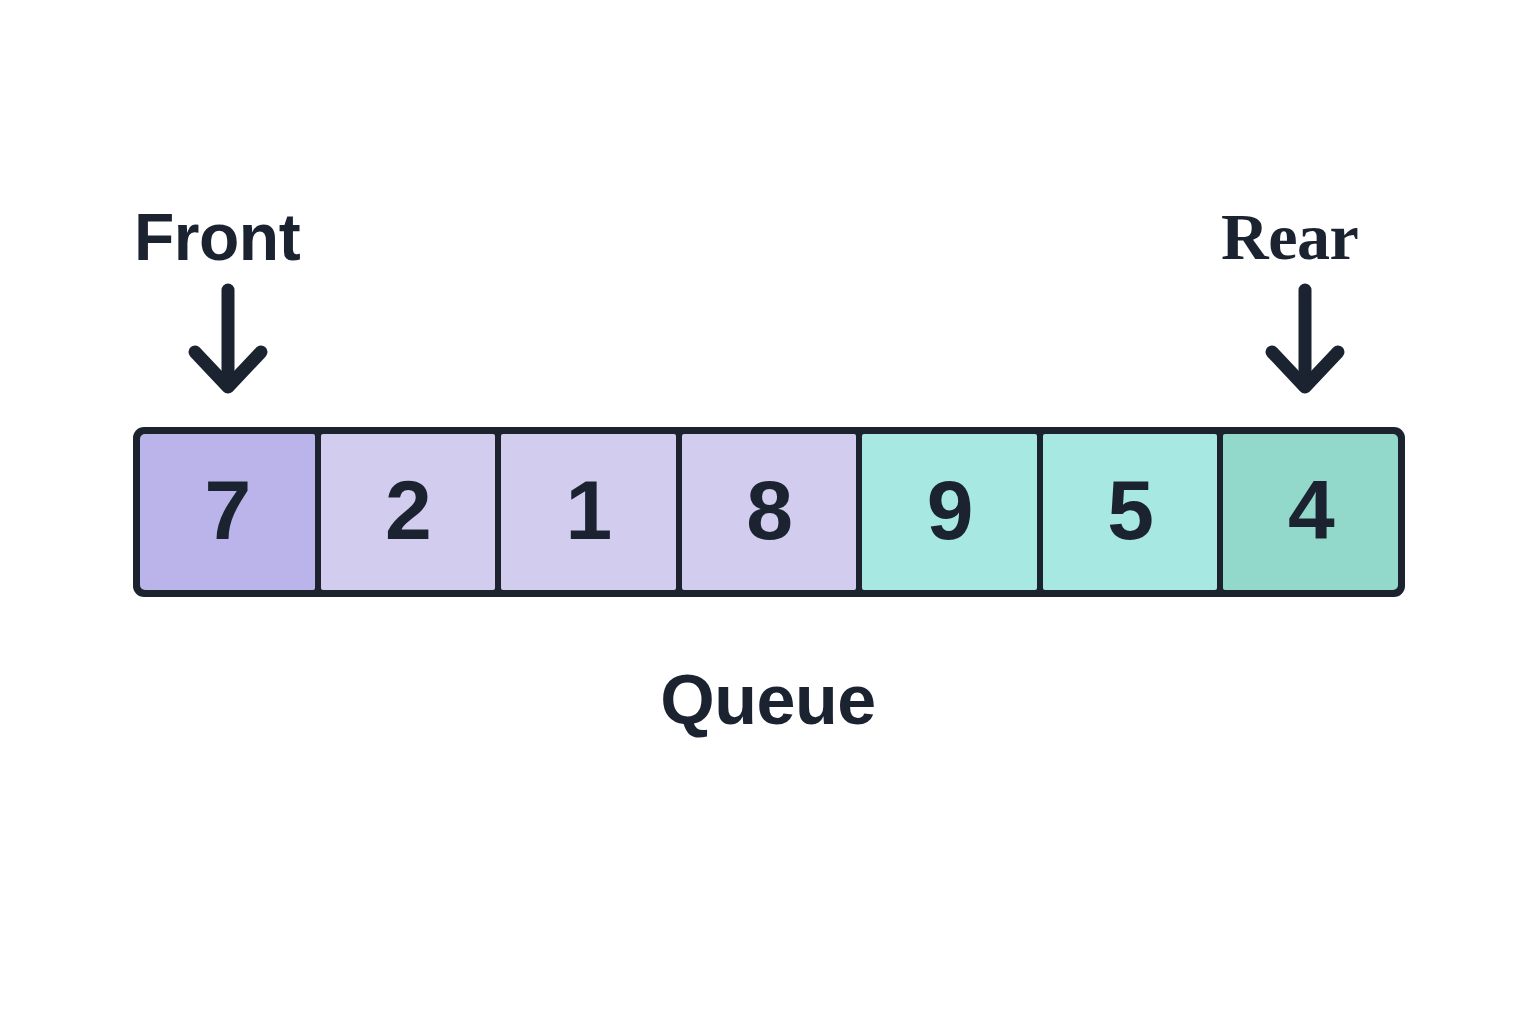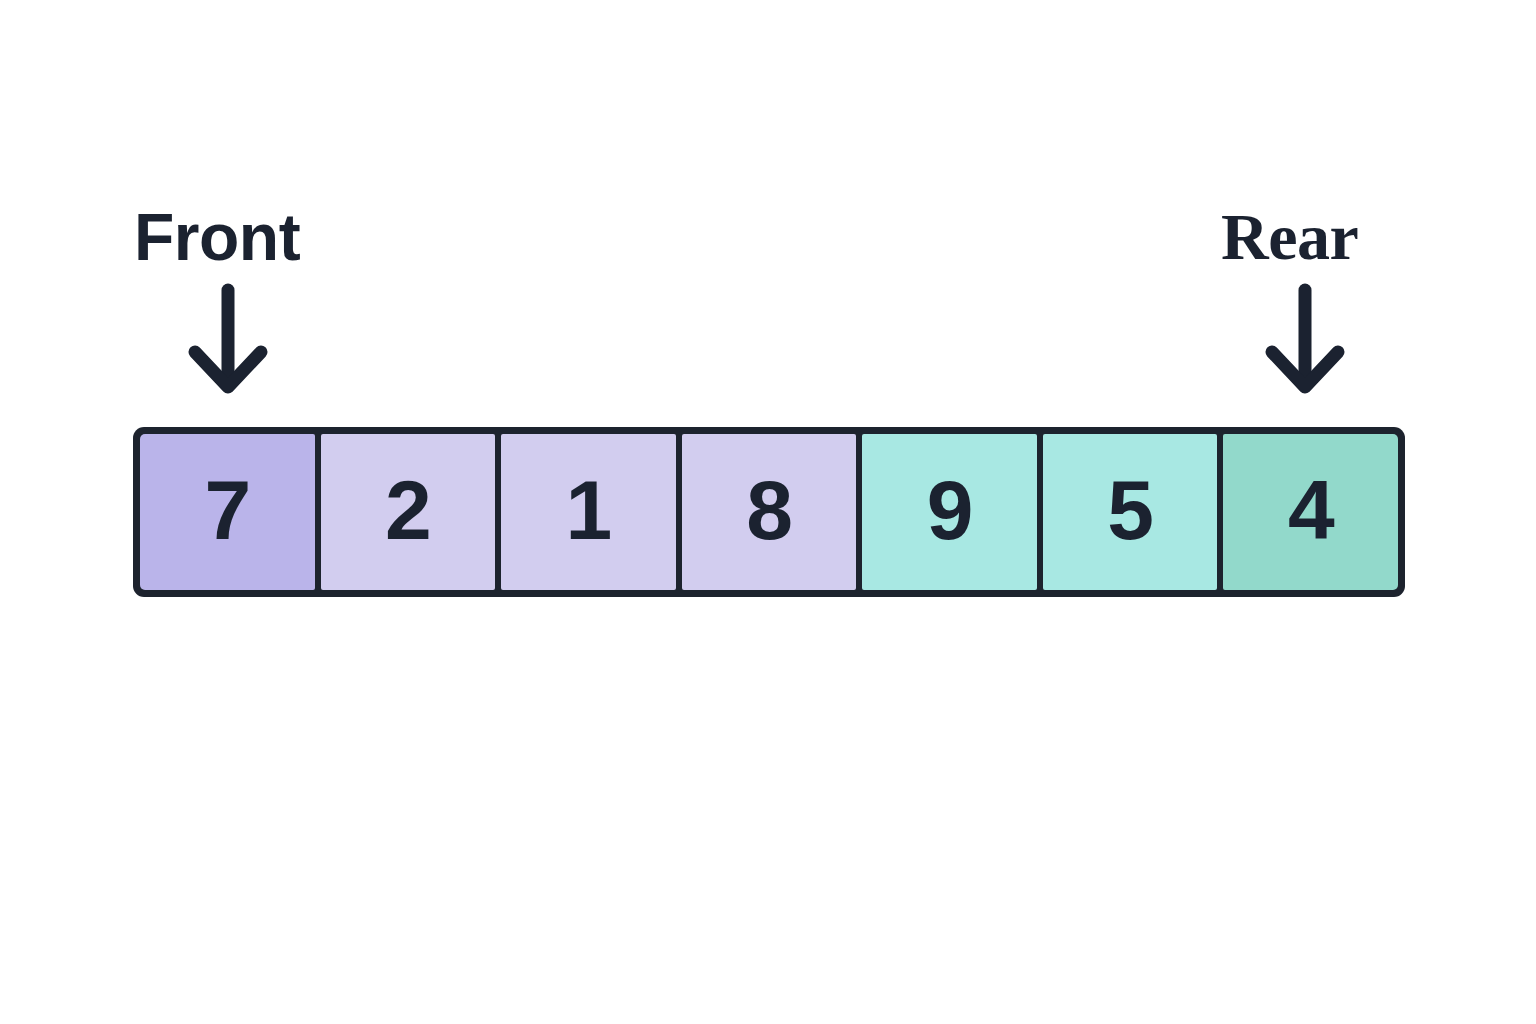--- a/index.html
+++ b/index.html
@@ -142,14 +142,15 @@
       <span class="cell-value" style="color: rgb(27, 34, 48);">9</span>
     </div>
     <div class="queue-cell" style="background: rgb(168, 232, 227);">
       <span class="cell-value" style="color: rgb(27, 34, 48);">5</span>
     </div>
     <div class="queue-cell" style="background: rgb(146, 217, 203);">
       <span class="cell-value" style="color: rgb(27, 34, 48);">4</span>
     </div>
   </div>
 
+  <div class="caption" style="color: rgb(27, 34, 48);">Queue</div>
 
 </div>
 
 </body></html>

